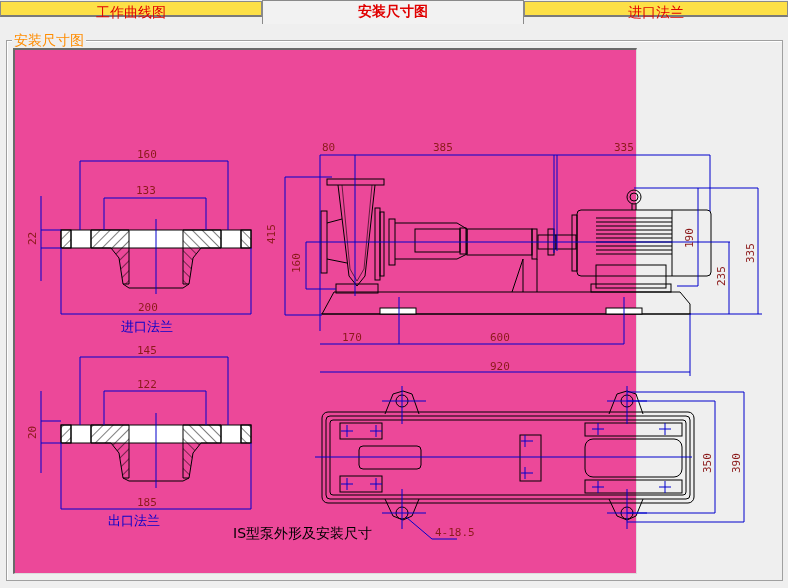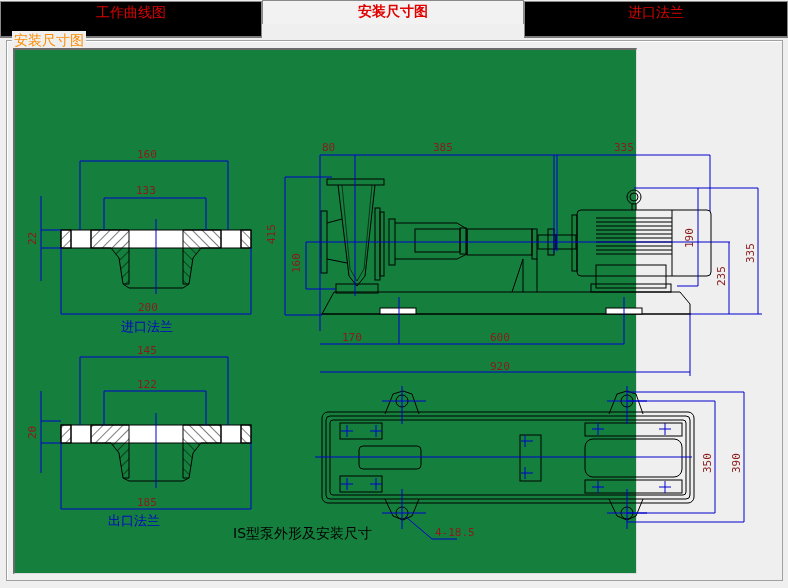--- a/index.html
+++ b/index.html
@@ -1,27 +1,27 @@
 <!DOCTYPE html>
 <html><head>
 <meta charset="utf-8">
 <style>
   html, body { margin:0; padding:0; }
   body { width:788px; height:588px; background:#efefef; position:relative; overflow:hidden;
          font-family:"DejaVu Sans", sans-serif; }
   .tabbar { position:absolute; left:0; top:0; width:788px; height:24px; }
-  .tab { position:absolute; top:1px; height:37px; background:#000000; border:1px solid #8a8a8a;
+  .tab { position:absolute; top:1px; height:16px; background:#fde047; border:1px solid #8a8a8a;
          border-bottom:2px solid #7a7a7a; box-sizing:border-box; text-align:center; font-size:14px;
          line-height:20px; color:#e00000; cursor:pointer; }
   .tab.active { top:0; height:24px; border-bottom:none; font-weight:bold; background:#f2f2f2; }
   .group { position:absolute; left:6px; top:40px; width:777px; height:541px; border:1px solid #a0a0a0;
            box-shadow: inset 1px 1px 0 #fff; box-sizing:border-box; }
   .group-legend { position:absolute; left:12px; top:31px; background:#efefef; color:#ff8c00;
                   font-size:14px; padding:0 2px; line-height:18px; }
-  .canvas { position:absolute; left:13px; top:48px; width:624px; height:526px; background:#15803d;
+  .canvas { position:absolute; left:13px; top:48px; width:624px; height:526px; background:#ec4899;
             border-top:2px solid #6a6a6a; border-left:2px solid #6a6a6a;
             border-right:1px solid #dcdcdc; border-bottom:1px solid #dcdcdc; box-sizing:border-box; }
   svg text { font-family:"DejaVu Sans Mono", monospace; }
   .dimtxt { fill:#8b1a1a; font-size:11px; }
   .cn { font-family:"DejaVu Sans", sans-serif; }
 </style>
 </head>
 <body>
 
 <div class="tabbar">

